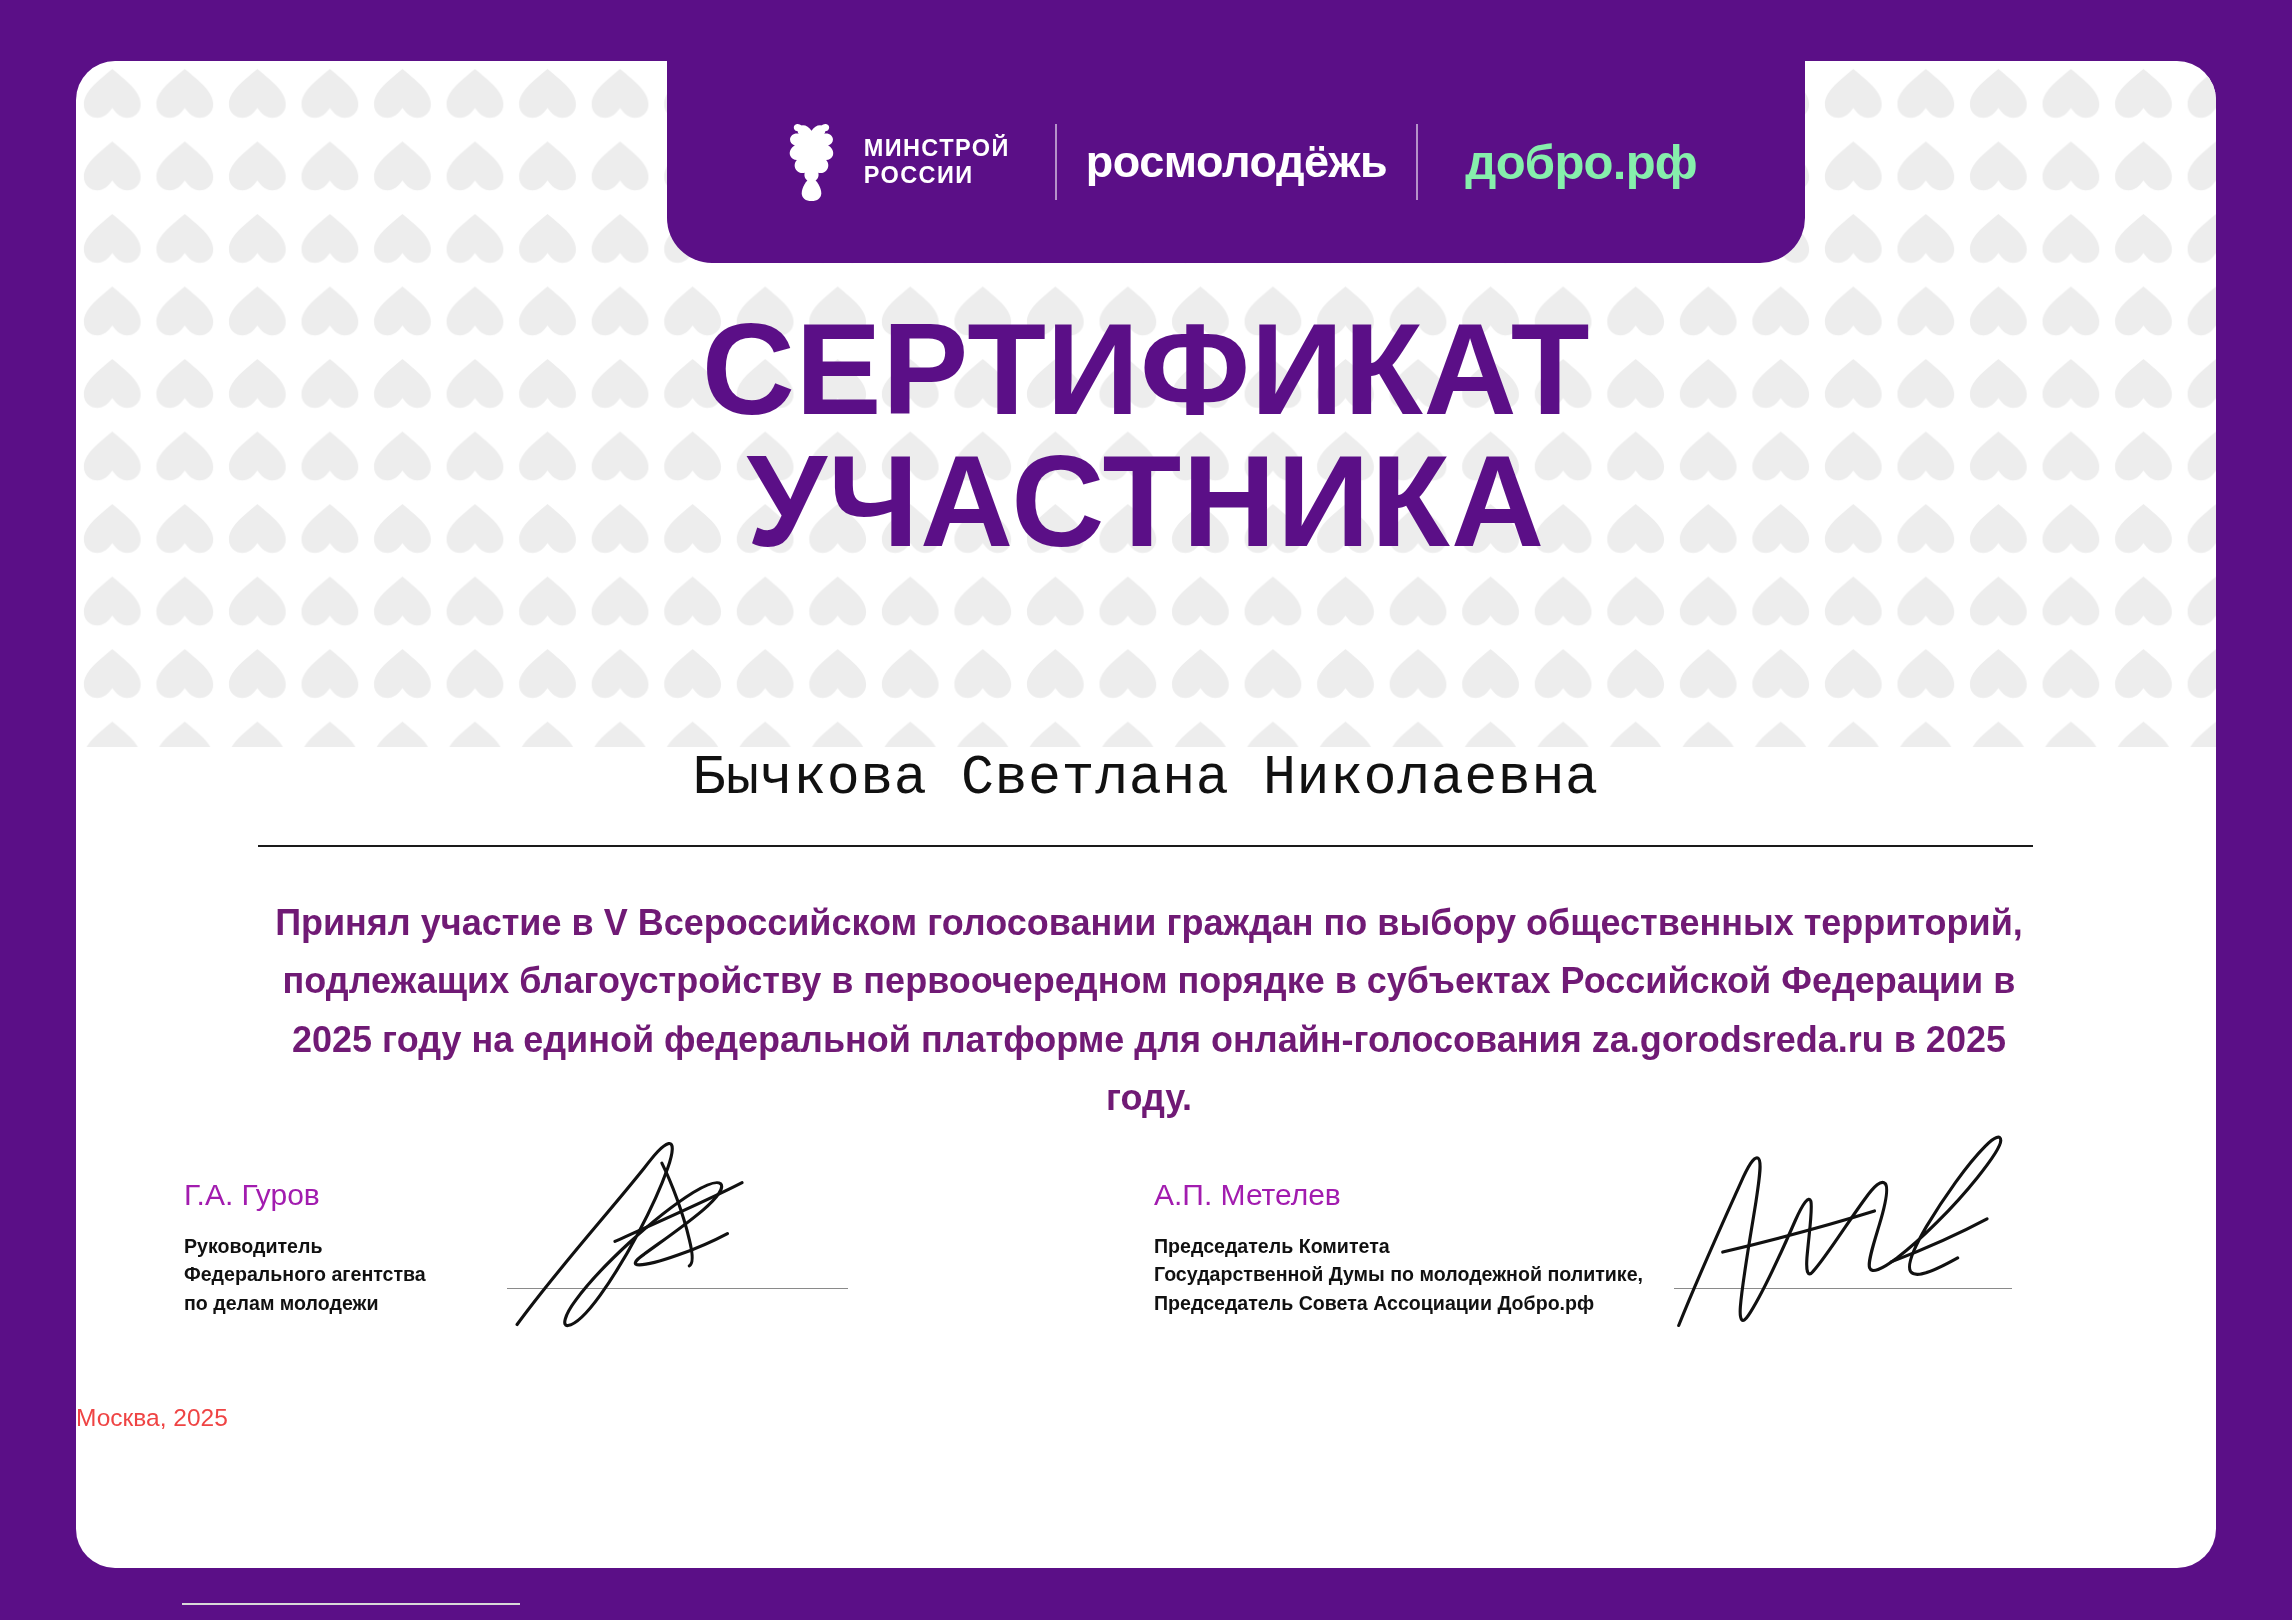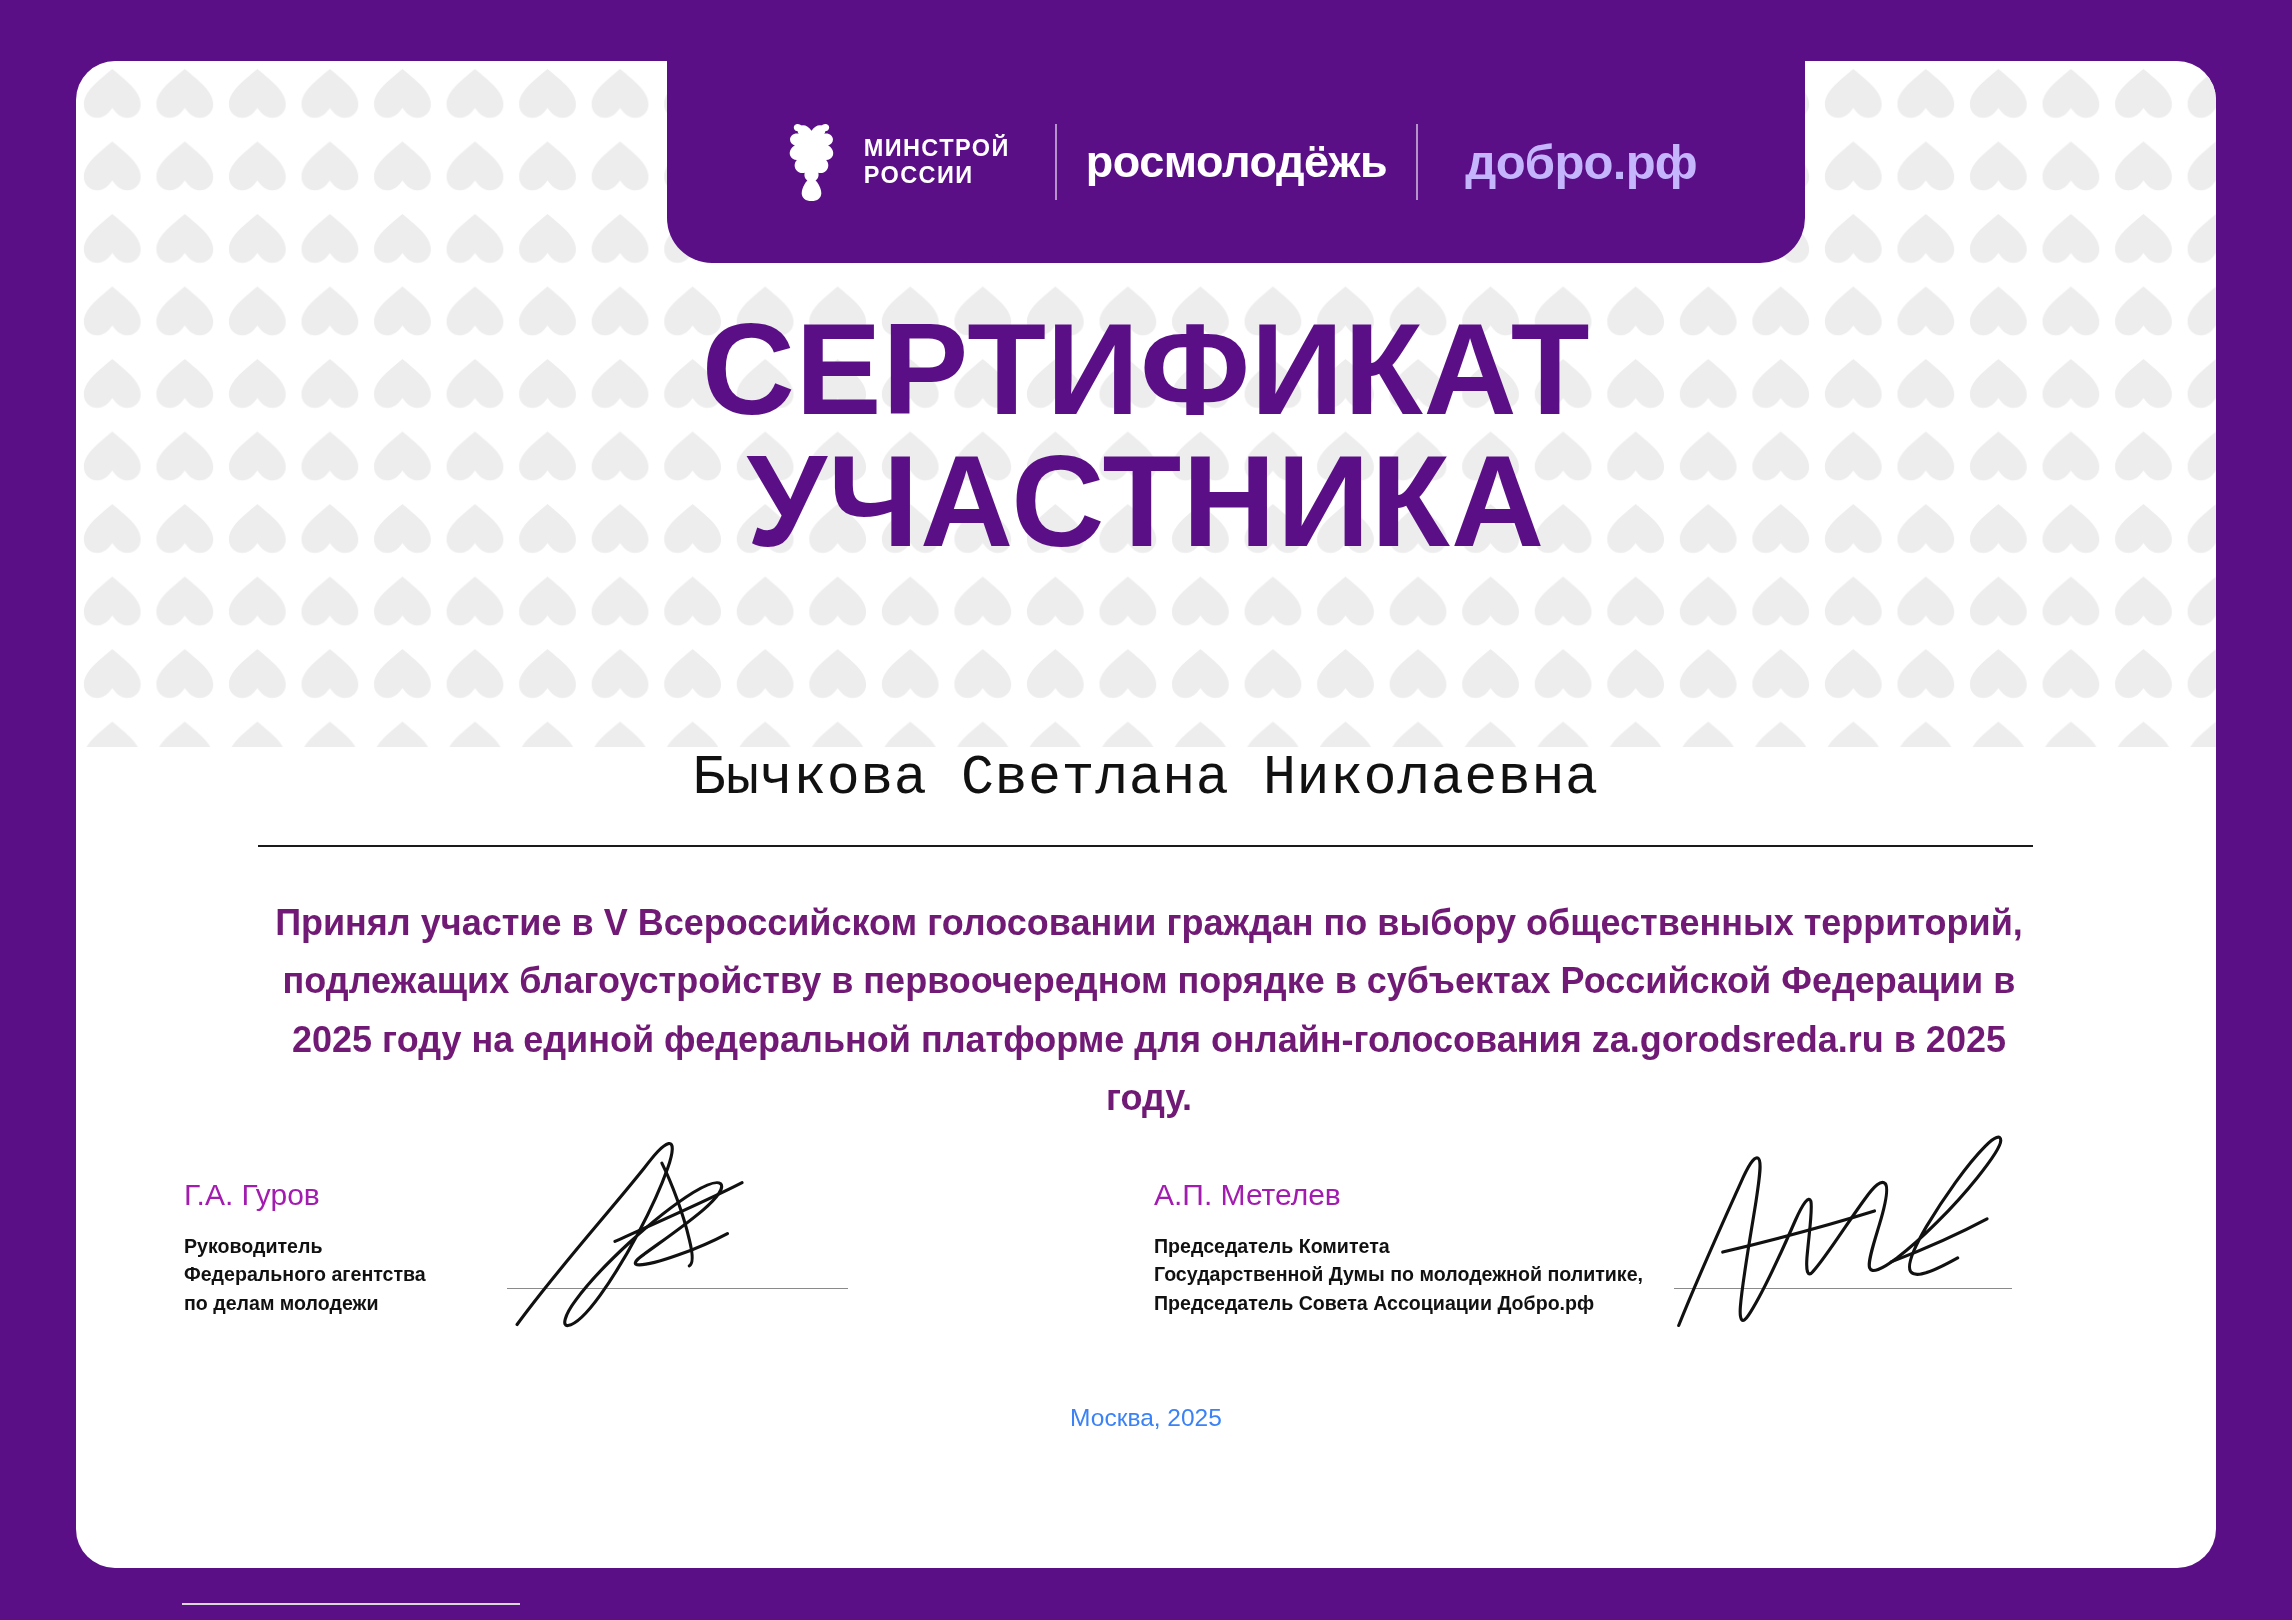--- a/index.html
+++ b/index.html
@@ -97,21 +97,21 @@
   .logo-rosmol {
     color: #FFFFFF;
     font-size: 45px;
     font-weight: bold;
     letter-spacing: -0.01em;
     padding: 0 29px;
     white-space: nowrap;
   }
 
   .logo-dobro {
-    color: #c4b5fd;
+    color: #86efac;
     font-size: 49px;
     font-weight: bold;
     letter-spacing: -0.015em;
     padding-left: 47px;
     white-space: nowrap;
     position: relative;
   }
 
   
   .title {
@@ -203,22 +203,22 @@
   }
   .sig-left-pos { left: 421px; top: 1063px; }
   .sig-right-pos { left: 1588px; top: 1054px; }
 
   
   .footer-place {
     position: absolute;
     left: 0;
     top: 1343px;
     width: 2140px;
-    text-align: center;
-    color: #3b82f6;
+    text-align: left;
+    color: #ef4444;
     font-size: 24.5px;
   }
 
   .bottom-stub {
     position: absolute;
     left: 182px;
     top: 1603px;
     width: 338px;
     height: 2px;
     background: #D9D9D9;

